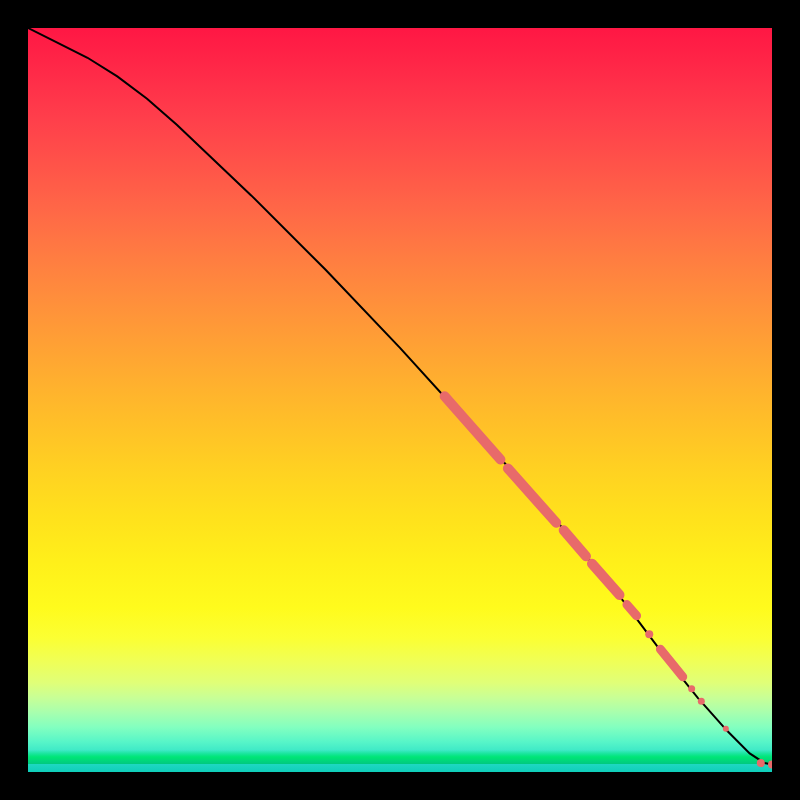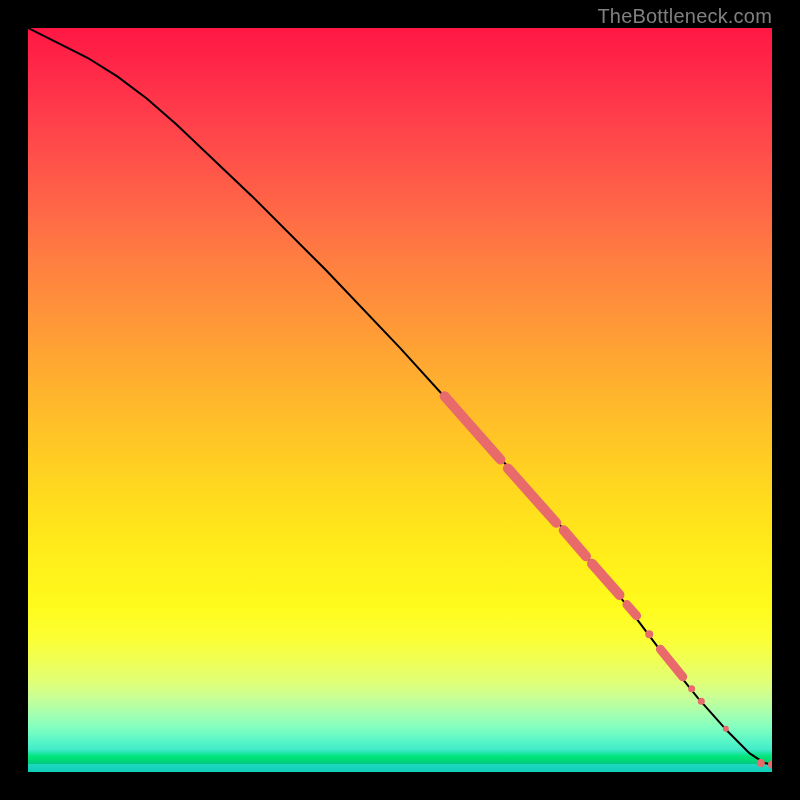--- a/index.html
+++ b/index.html
@@ -84,21 +84,20 @@
     font-size: 20px;
     color: #808080;
     letter-spacing: 0.2px;
   }
 </style>
 </head>
 <body>
 
 <div class="stage">
 
-  <div class="watermark">TheBottleneck.com</div>
 
   <div class="plot-area">
     <div class="gradient-bg"></div>
     <div class="green-band"></div>
 
     <svg class="curve-svg" viewBox="0 0 744 744" preserveAspectRatio="none">
       <g id="curve-group">
           <path d="M0.00 0.00 L29.76 14.88 L59.52 29.76 L89.28 48.36 L119.04 70.68 L148.80 96.72 L223.20 167.40 L297.60 241.80 L372.00 319.92 L446.40 401.76 L520.80 483.60 L595.20 572.88 L639.84 632.40 L669.60 669.60 L699.36 703.08 L721.68 725.40 L736.56 735.07 L744.00 736.56" fill="none" stroke="#000000" stroke-width="2" stroke-linecap="round"></path>
         </g>
       <g id="marker-group">

